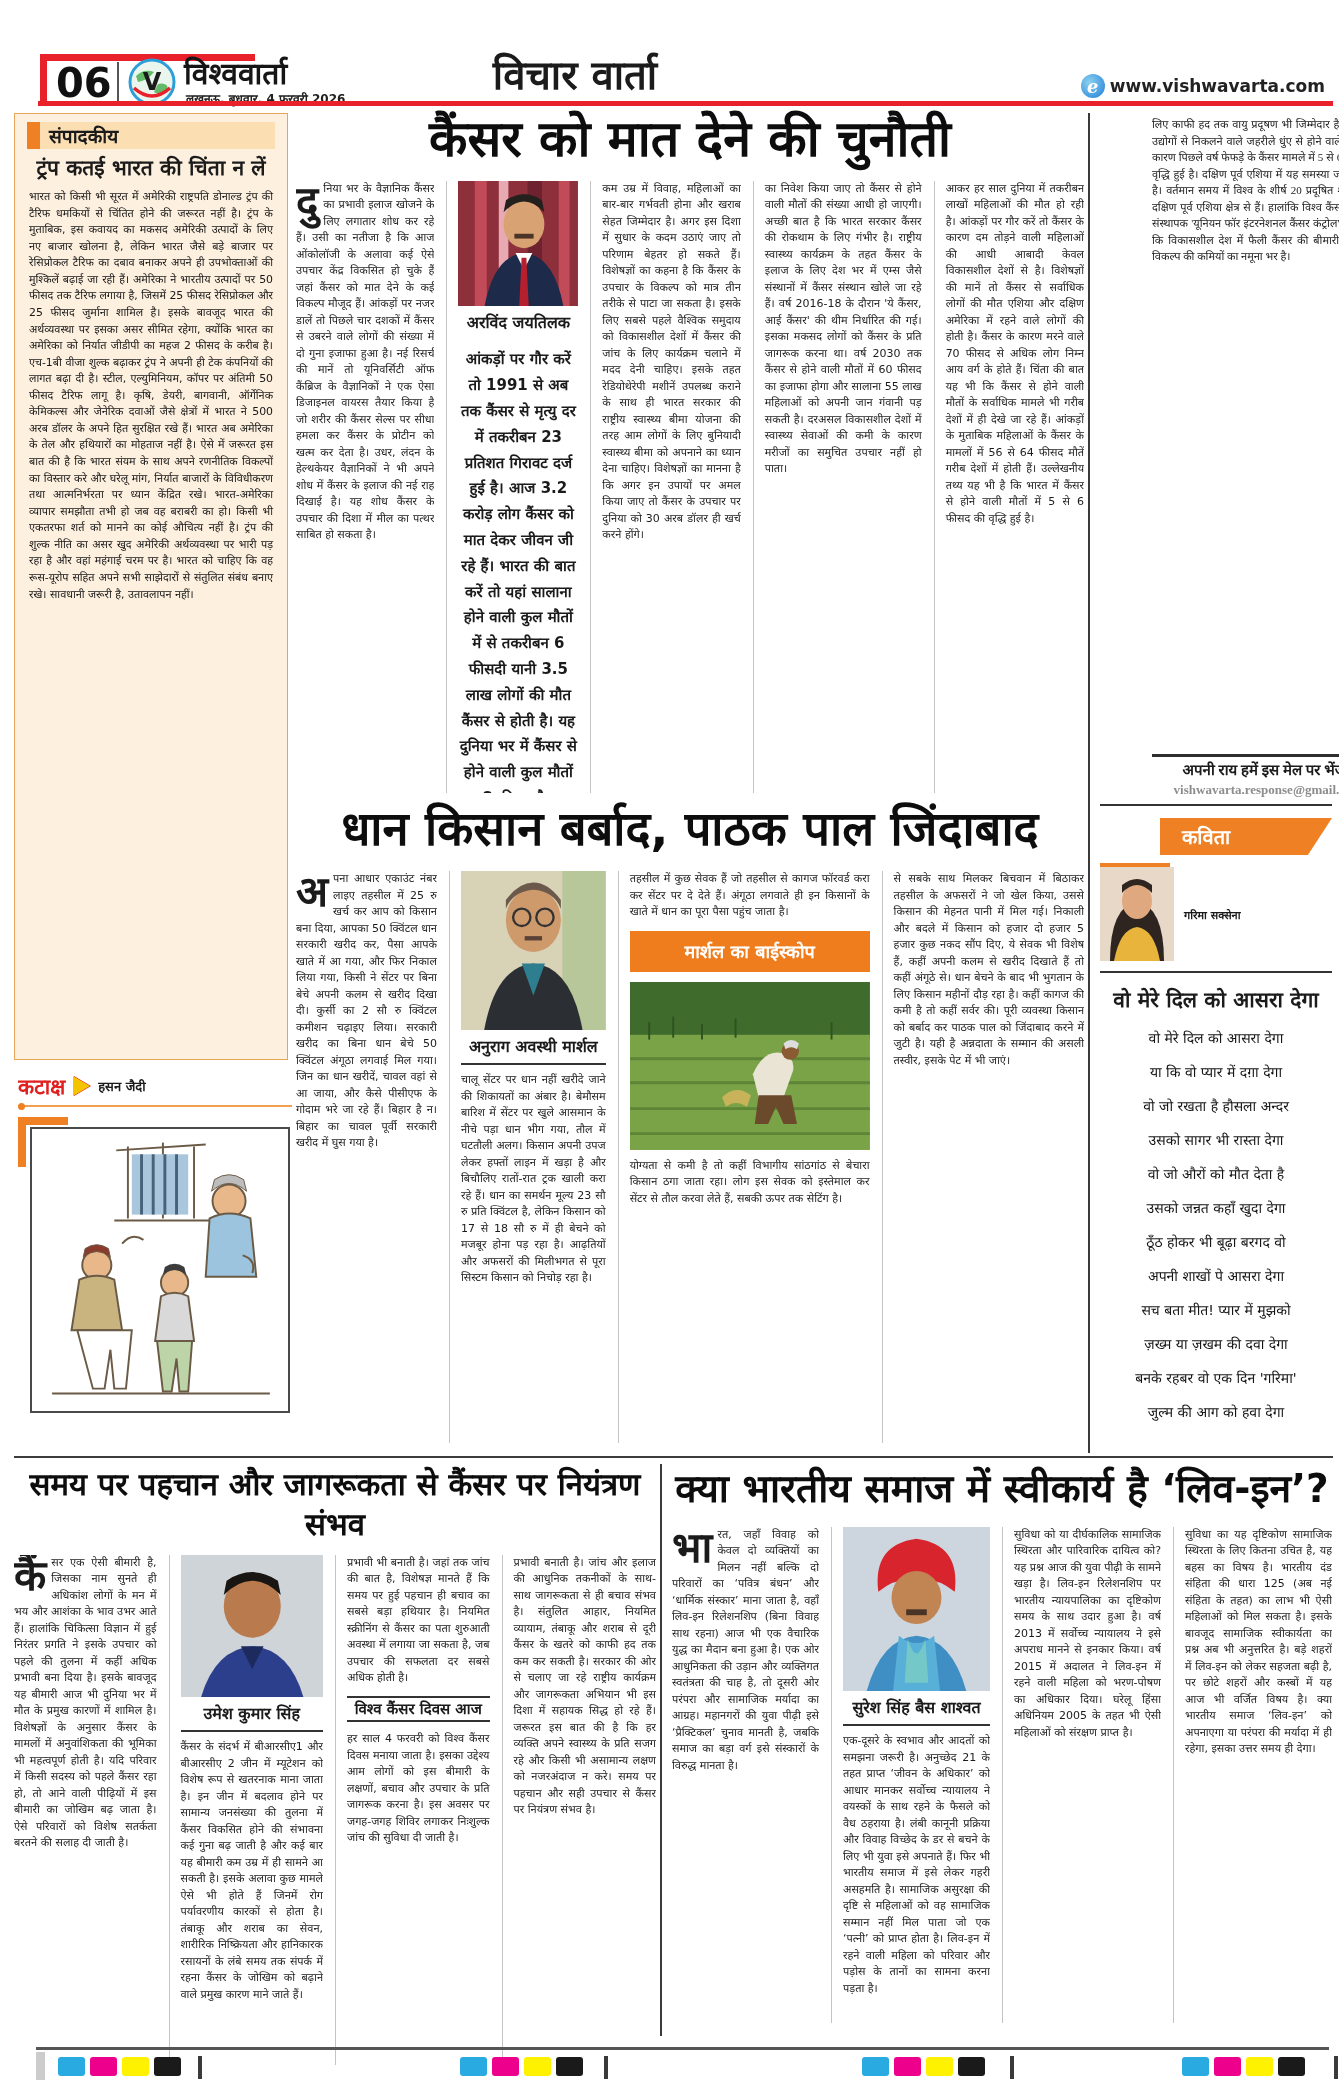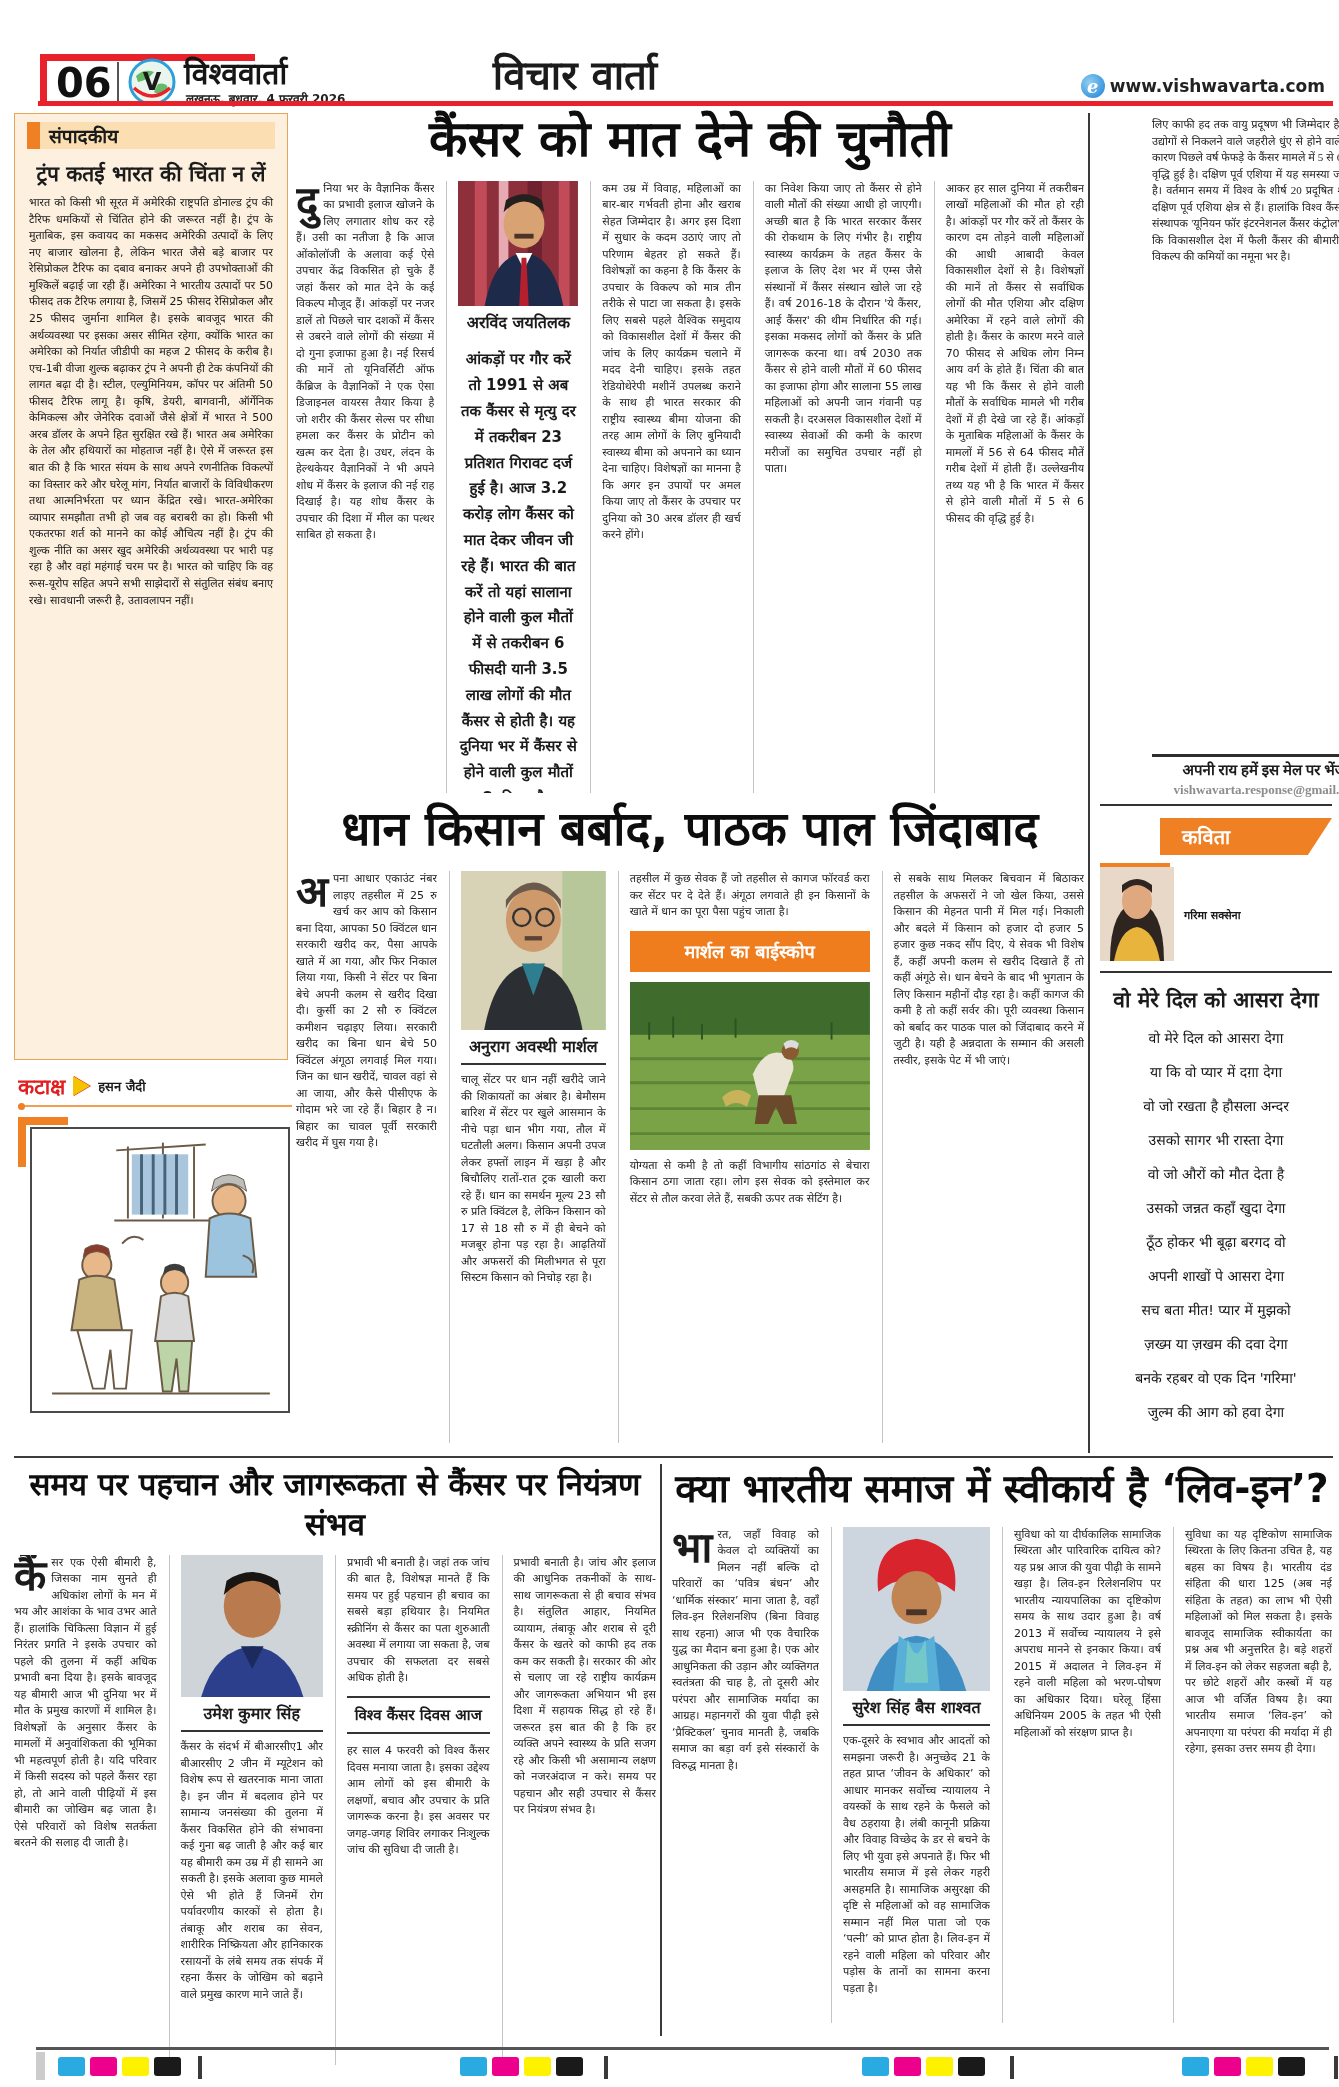--- a/index.html
+++ b/index.html
@@ -18,21 +18,21 @@
   .website{right:14px;top:74px;font-size:17px;font-weight:bold;color:#222;display:flex;align-items:center;gap:5px;}
   .e-icon{width:24px;height:24px;border-radius:50%;background:radial-gradient(circle at 35% 35%,#8ed0f0,#1c7fd6);
           color:#fff;font-weight:bold;font-size:18px;font-style:italic;display:flex;align-items:center;justify-content:center;
           font-family:"DejaVu Serif",serif;}
   .red-rule{left:38px;right:6px;top:101px;height:5px;background:#e8212b;}
   
   .edit-box{left:14px;top:113px;width:274px;height:947px;background:#fdf0df;border:1px solid #e8a55a;box-sizing:border-box;padding:8px 14px;overflow:hidden;}
   .edit-strip{display:flex;align-items:center;background:#fbdfb2;margin:0 -2px;}
   .edit-chip{width:13px;height:27px;background:#ef8023;margin-right:9px;}
   .edit-label{font-size:19px;font-weight:bold;}
-  .edit-headline{text-align:center;font-size:21px;font-weight:bold;margin:10px 0 8px;}
+  .edit-headline{text-align:center;font-size:21px;font-weight:bold;margin:4px 0 8px;}
   .edit-body{font-size:10.9px;line-height:1.52;text-align:justify;color:#161616;}
   
   .headline{font-weight:bold;text-align:center;color:#0d0d0d;letter-spacing:0;}
   .cols{display:flex;gap:12px;overflow:hidden;}
   .col{font-size:11px;line-height:1.5;text-align:justify;overflow:hidden;}
   .col + .col{border-left:1px solid #c4c4c4;padding-left:11px;}
   .dropcap{float:left;font-size:42px;line-height:.9;font-weight:bold;padding:2px 5px 0 0;}
   .caption{font-weight:bold;font-size:16px;text-align:center;padding:5px 0 4px;}
   .caption.rule{border-bottom:2px solid #333;}
   .photo{width:100%;display:block;}
@@ -71,21 +71,21 @@
   .cartoon-rule{border-top:2px solid #f0a050;margin-top:5px;position:relative;}
   .cartoon-rule::before{content:"";position:absolute;left:0;top:-4px;width:7px;height:7px;border-radius:50%;background:#ef8023;}
   .cartoon-frame{margin-top:10px;position:relative;height:300px;}
   .cartoon-bracket{position:absolute;left:0;top:0;width:42px;height:42px;border-left:8px solid #ef8023;border-top:8px solid #ef8023;}
   .cartoon-art{position:absolute;left:12px;top:10px;right:2px;bottom:4px;border:2px solid #4a4a4a;background:#fff;}
   
   .mid-rule{left:14px;right:6px;top:1456px;height:2px;background:#3c3c3c;}
   .aware{left:14px;top:1464px;width:642px;}
   .aware .headline{font-size:31px;line-height:1.3;}
   .aware-cols{margin-top:10px;height:510px;}
-  .subhead{border-top:2px solid #333;border-bottom:2px solid #333;font-weight:bold;font-size:15px;text-align:center;padding:6px 2px;margin:9px 0;}
+  .subhead{border-top:2px solid #333;border-bottom:2px solid #333;font-weight:bold;font-size:15px;text-align:center;padding:0 2px;margin:9px 0;}
   .vert-bottom{left:660px;top:1464px;width:2px;height:572px;background:#3a3a3a;}
   .livein{left:672px;top:1464px;width:660px;}
   .livein .headline{font-size:39px;line-height:1.3;}
   .livein-cols{margin-top:12px;height:496px;}
   
   .strip-rule{left:36px;right:10px;top:2047px;height:3px;background:#555;}
   .strip-tick{left:36px;top:2052px;width:9px;height:28px;background:#ccc;}
   .reg-group{position:absolute;top:2057px;display:flex;gap:5px;align-items:center;}
   .reg-sq{width:27px;height:19px;border-radius:3px;display:inline-block;}
   .reg-mark{width:25px;height:17px;border:2px solid #3a3a3a;position:relative;background:#fff;}

